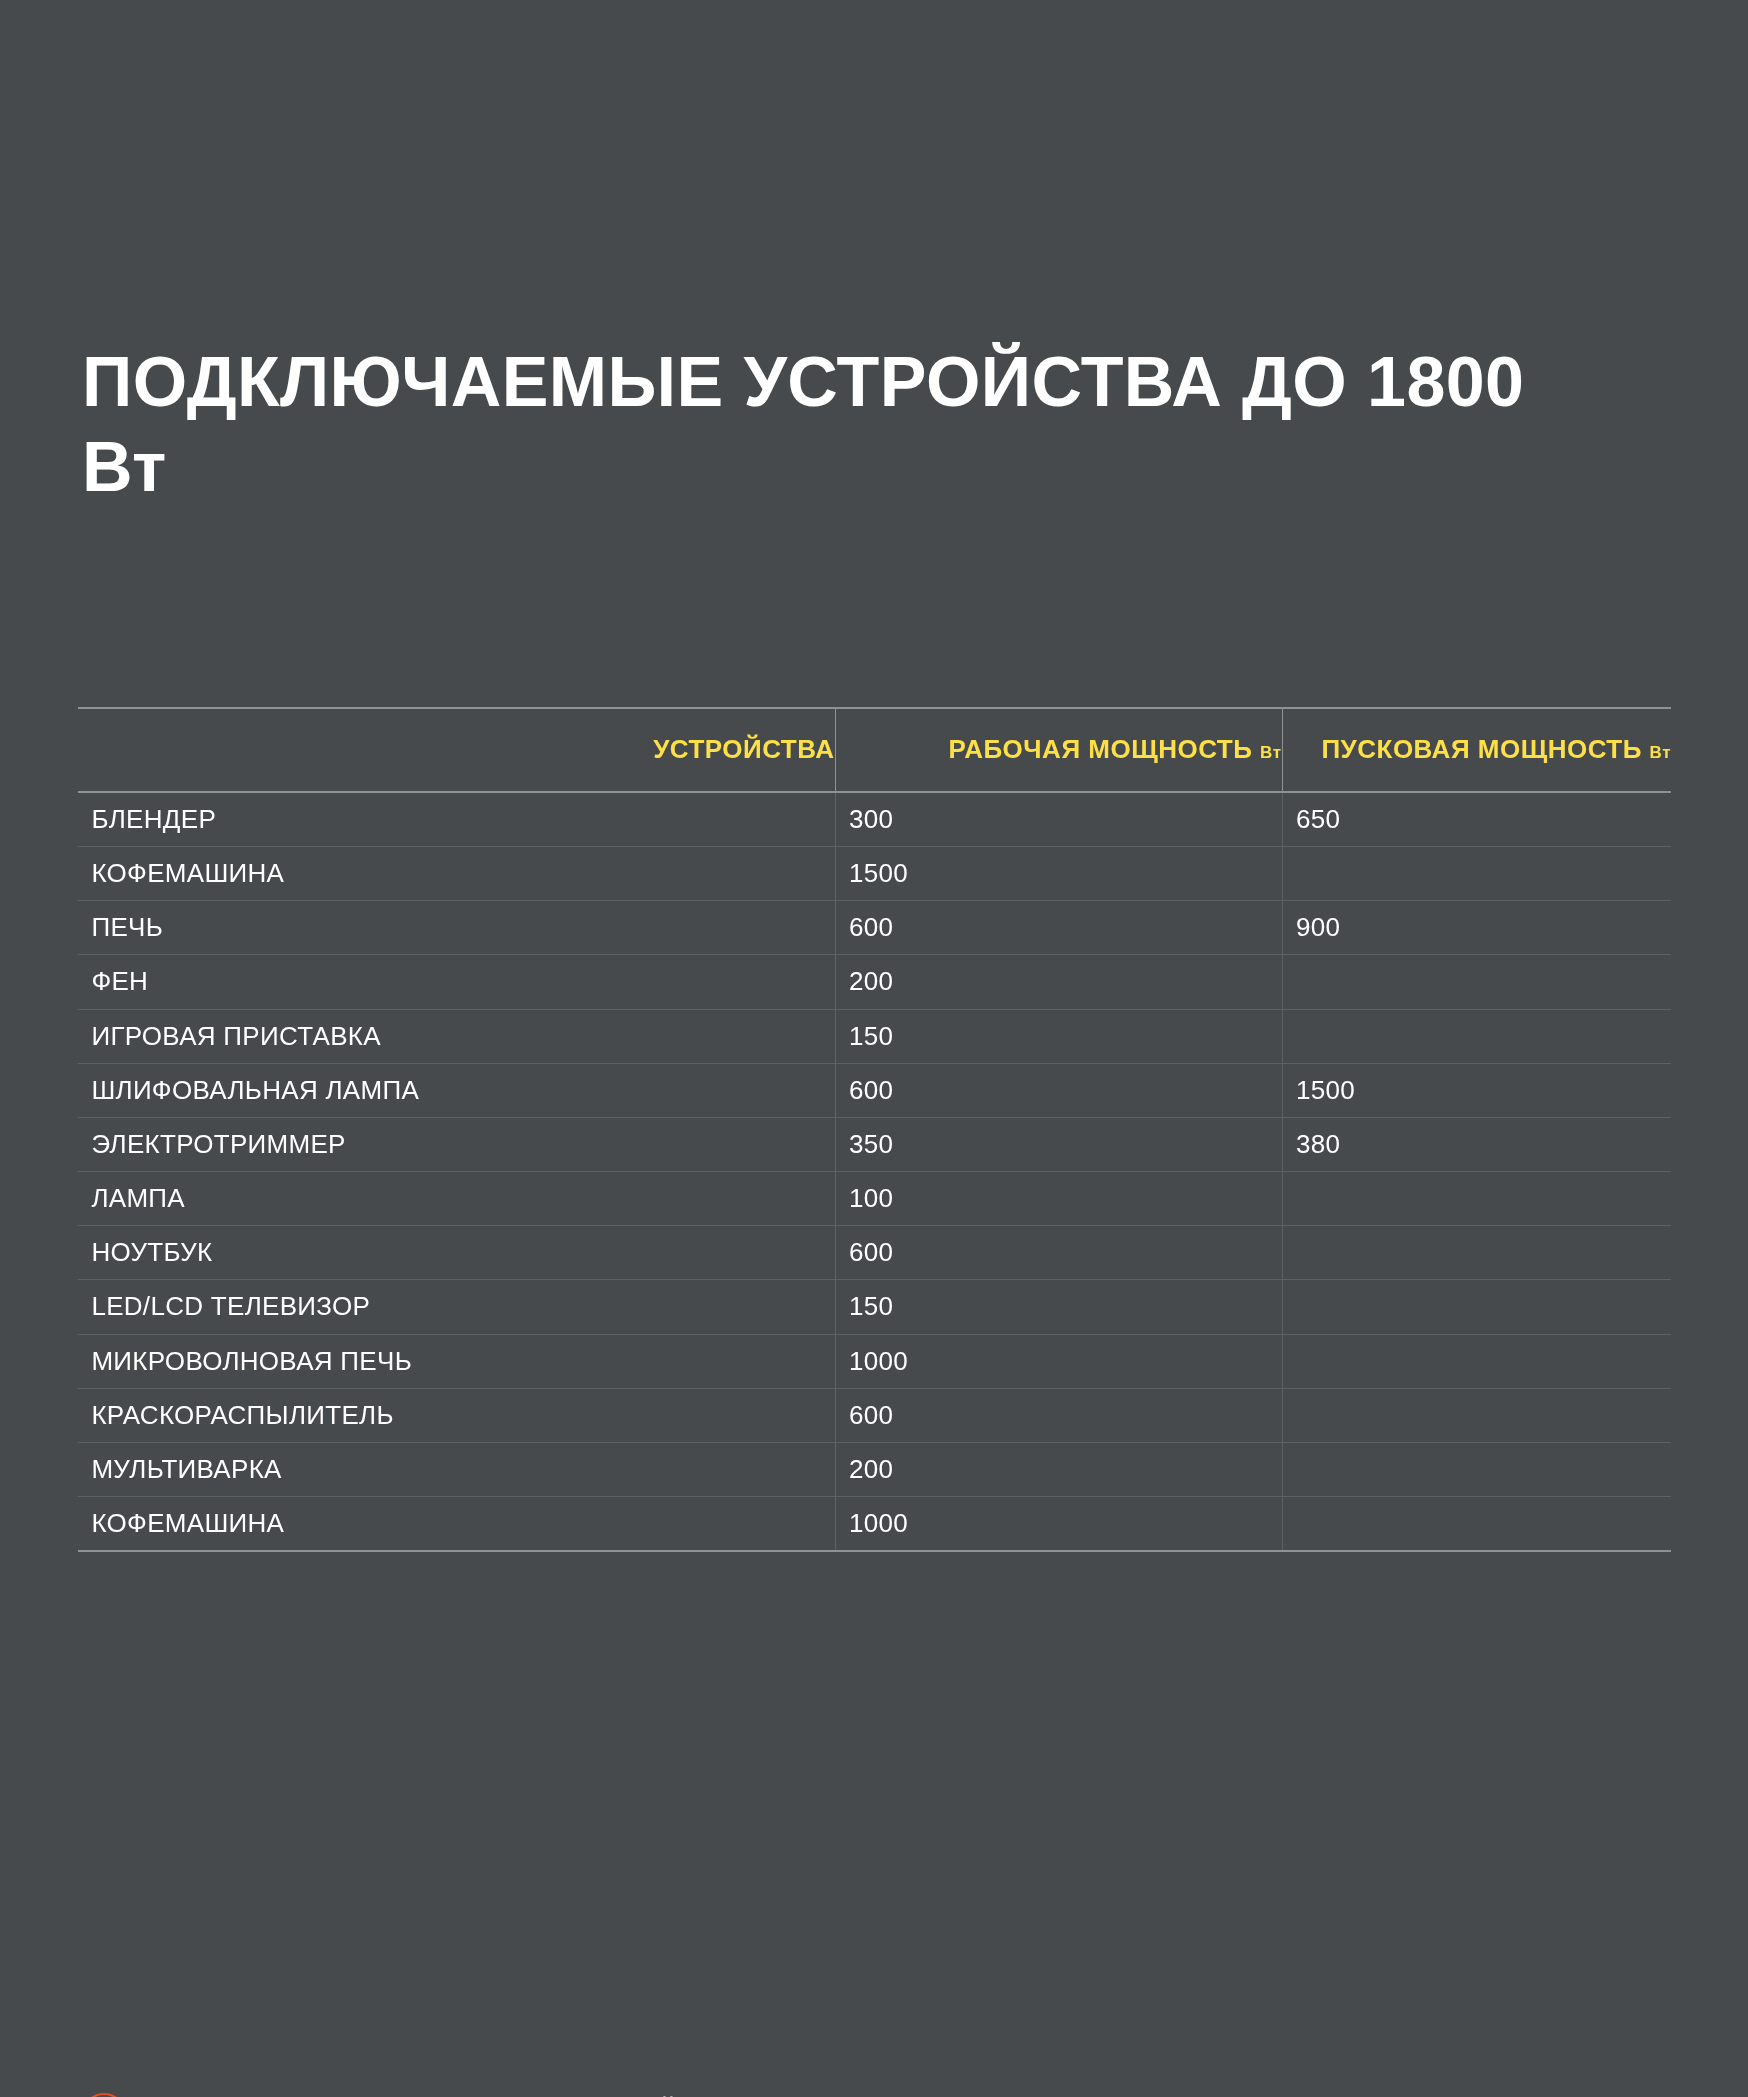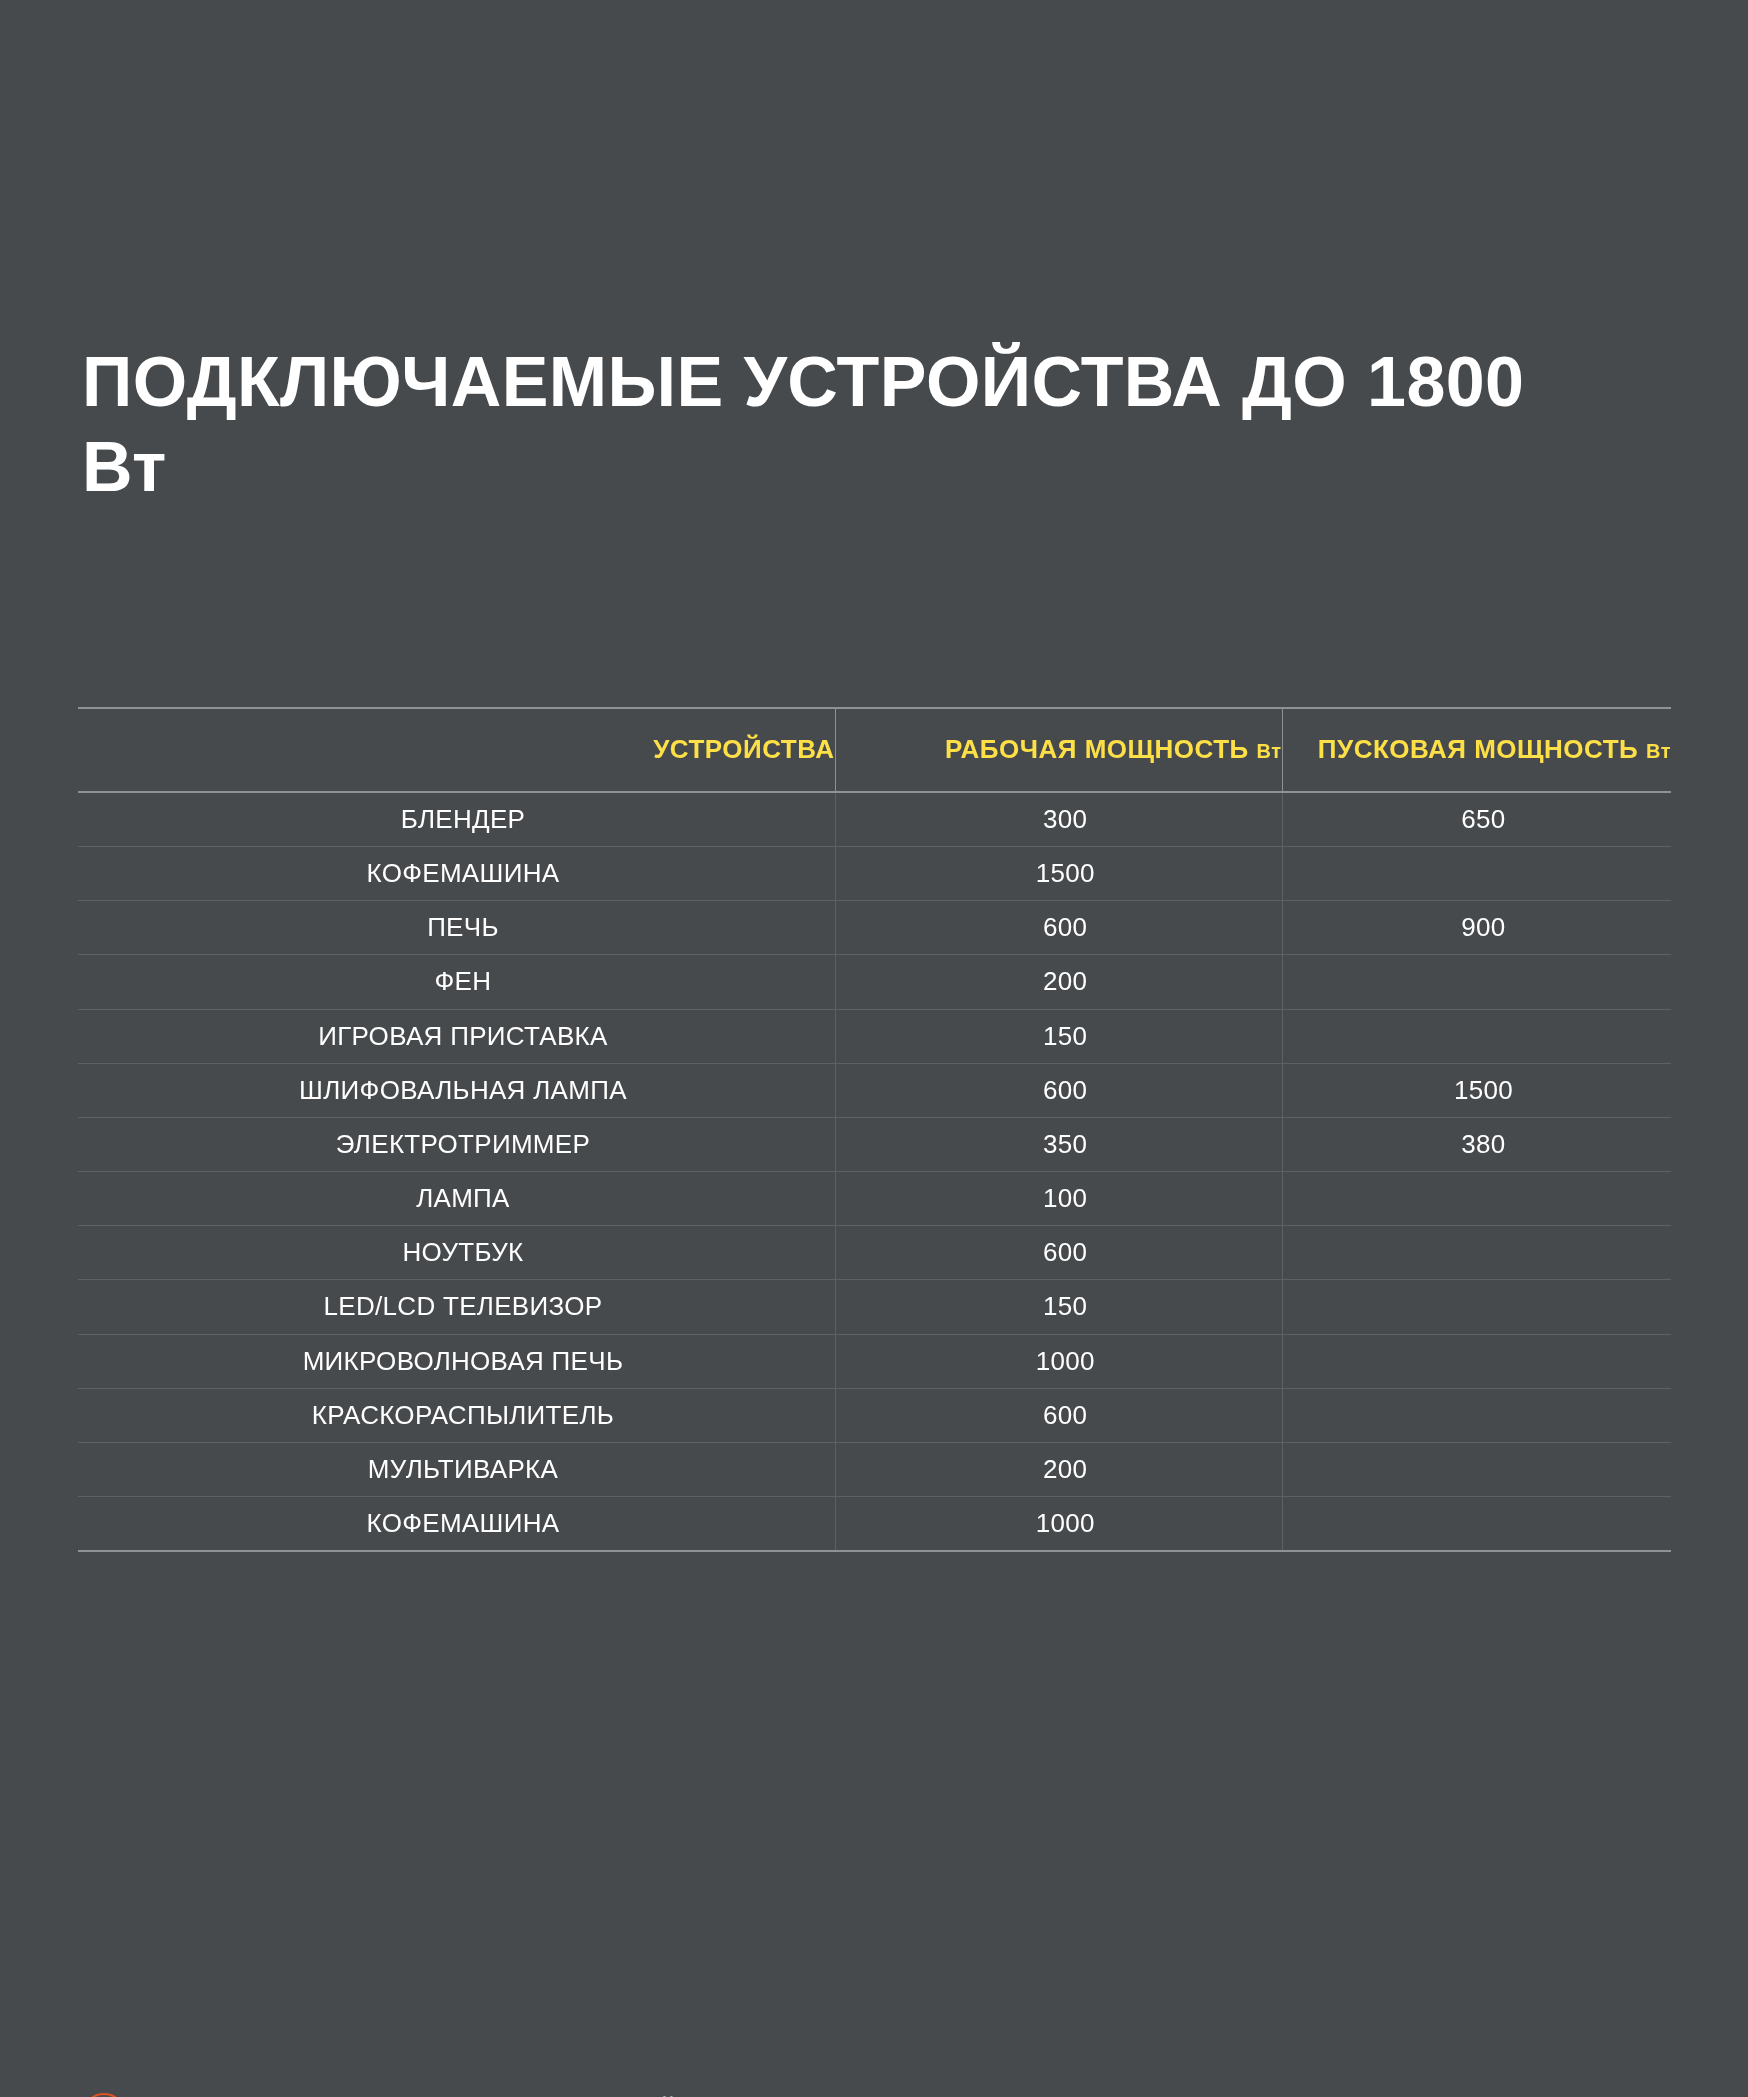--- a/index.html
+++ b/index.html
@@ -59,34 +59,33 @@
     line-height: 1.28;
     letter-spacing: 0.5px;
     padding: 23.5px 0 25px 13.4px;
     border-top: 2.1px solid #8f9294;
     border-bottom: 2.1px solid #8f9294;
     color: #fde047;
   }
 
   table.spec thead th .unit {
     font-weight: bold;
-    font-size: 20px;
+    font-size: 17px;
   }
 
   table.spec tbody td {
     font-size: 26px;
     line-height: 1.2;
     letter-spacing: 0.3px;
     padding: 11px 0 11px 13.4px;
     border-bottom: 1.7px solid #5e6163;
     color: #ffffff;
     white-space: nowrap;
     overflow: hidden;
     text-overflow: ellipsis;
-    text-align: center;
   }
 
   table.spec tbody tr:last-child td {
     border-bottom: 2.1px solid #8f9294;
   }
 
   table.spec .vline-l {
     border-left: 1.7px solid #5e6163;
   }
   table.spec thead th.vline-l {

